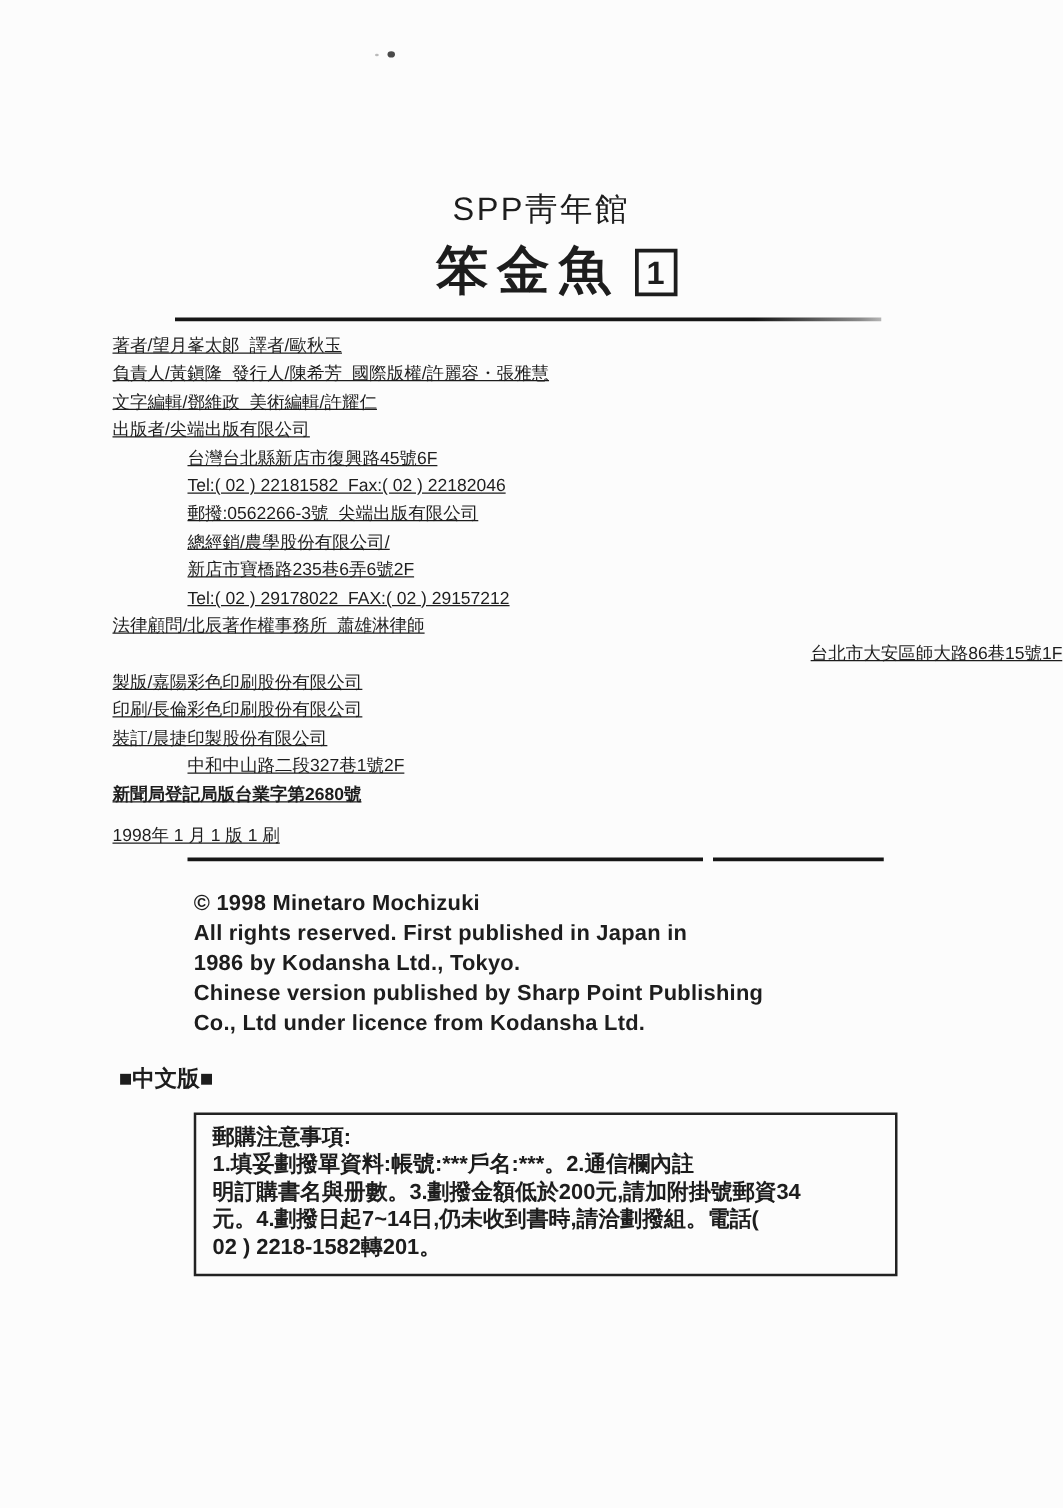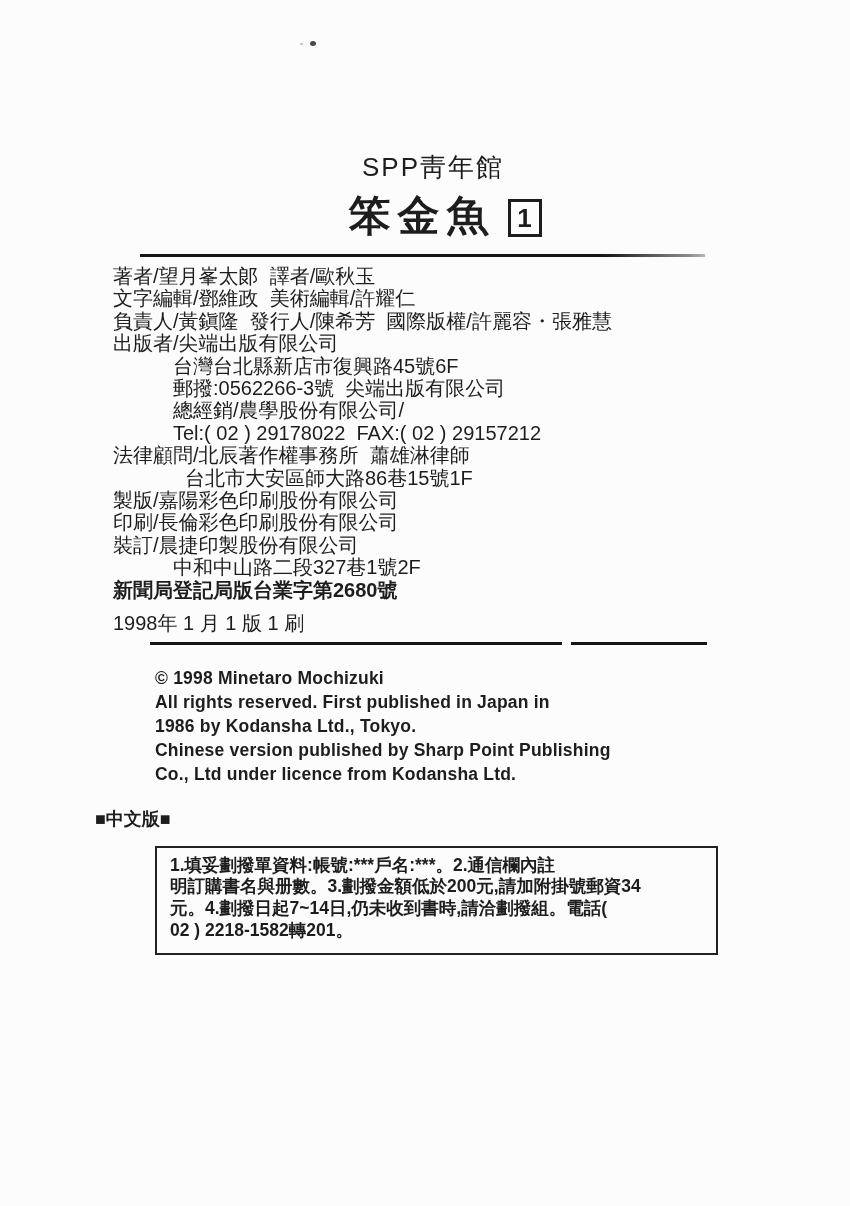--- a/index.html
+++ b/index.html
@@ -23,24 +23,24 @@
     width:28px; height:32px; border:3px solid #1d1d1d;
     font-size:26px; font-weight:600; margin-top:4px;
   }
   .original-title{ font-size:24px; margin-top:3px; letter-spacing:1px; font-weight:500; }
 
   .rule1{
     height:3px; width:565px; margin:10px 0 0 140px;
     background:linear-gradient(to right,#161616 82%,#8a8a8a 97%,#b5b5b5);
   }
 
-  .colophon{ margin:8px 0 0 113px; font-size:20px; line-height:22.4px; font-weight:500; }
+  .colophon{ margin:8px 0 0 90px; font-size:14px; line-height:22.4px; font-weight:500;text-decoration:underline; }
   .colophon .line{ white-space:pre; }
   .ind1{ padding-left:60px; }
-  .ind2{ padding-left:72px; }
+  .ind2{ padding-left:72px;text-align:right; }
   .reg-line{ font-weight:700; }
   .printing{ margin-top:11px; }
   .rights-block{ margin-top:10px; font-weight:700; }
 
   .rule2{
     height:3px; width:557px; margin:7px 0 0 150px;
     background:linear-gradient(to right,#161616 0 74%,transparent 74% 75.5%,#161616 75.5% 100%);
   }
 
   .license{ margin:21px 0 0 155px; font-size:17.5px; line-height:24px; letter-spacing:.2px; font-weight:700; }
@@ -66,26 +66,28 @@
   <div class="title-row">
     <span class="book-title">笨金魚</span>
     <span class="volume-badge">1</span>
   </div>
 </div>
 
 <div class="rule1"></div>
 
 <div class="colophon">
   <div class="line">著者/望月峯太郞  譯者/歐秋玉</div>
+  <div class="line">負責人/黃鎭隆  發行人/陳希芳  國際版權/許麗容・張雅慧</div>
   <div class="line">文字編輯/鄧維政  美術編輯/許耀仁</div>
-  <div class="line">負責人/黃鎭隆  發行人/陳希芳  國際版權/許麗容・張雅慧</div>
   <div class="line">出版者/尖端出版有限公司</div>
   <div class="line ind1">台灣台北縣新店市復興路45號6F</div>
+  <div class="line ind1">Tel:( 02 ) 22181582  Fax:( 02 ) 22182046</div>
   <div class="line ind1">郵撥:0562266-3號  尖端出版有限公司</div>
   <div class="line ind1">總經銷/農學股份有限公司/</div>
+  <div class="line ind1">新店市寶橋路235巷6弄6號2F</div>
   <div class="line ind1">Tel:( 02 ) 29178022  FAX:( 02 ) 29157212</div>
   <div class="line">法律顧問/北辰著作權事務所  蕭雄淋律師</div>
   <div class="line ind2">台北市大安區師大路86巷15號1F</div>
   <div class="line">製版/嘉陽彩色印刷股份有限公司</div>
   <div class="line">印刷/長倫彩色印刷股份有限公司</div>
   <div class="line">裝訂/晨捷印製股份有限公司</div>
   <div class="line ind1">中和中山路二段327巷1號2F</div>
   <div class="line reg-line">新聞局登記局版台業字第2680號</div>
 
   <div class="line printing">1998年 1 月 1 版 1 刷</div>
@@ -98,17 +100,18 @@
   <div>© 1998 Minetaro Mochizuki</div>
   <div>All rights reserved. First published in Japan in</div>
   <div>1986 by Kodansha Ltd., Tokyo.</div>
   <div>Chinese version published by Sharp Point Publishing</div>
   <div>Co., Ltd under licence from Kodansha Ltd.</div>
 </div>
 
 <div class="edition">■中文版■</div>
 
 <div class="order-box">
+  <div class="line">郵購注意事項:</div>
   <div class="line">1.填妥劃撥單資料:帳號:***戶名:***。2.通信欄內註</div>
   <div class="line">明訂購書名與册數。3.劃撥金額低於200元,請加附掛號郵資34</div>
   <div class="line">元。4.劃撥日起7~14日,仍未收到書時,請洽劃撥組。電話(</div>
   <div class="line">02 ) 2218-1582轉201。</div>
 </div>
 
 </body></html>

